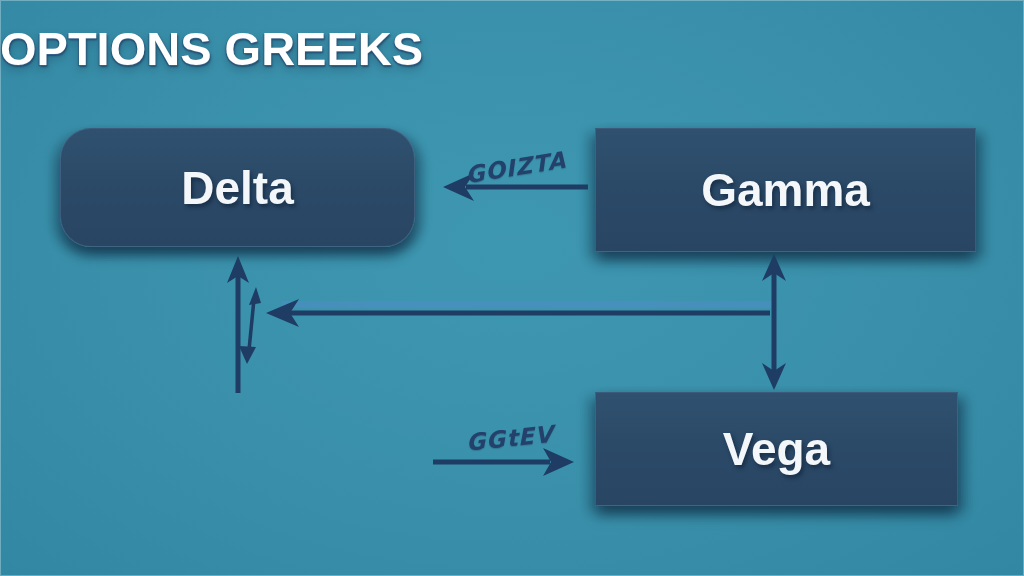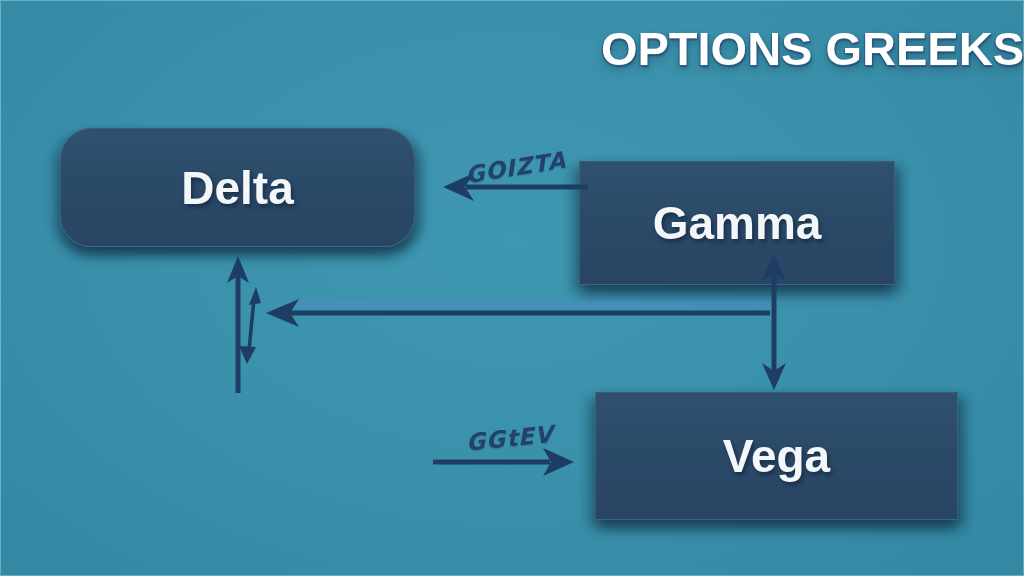--- a/index.html
+++ b/index.html
@@ -19,21 +19,21 @@
     width: 1024px;
     height: 576px;
     background: radial-gradient(ellipse at 50% 42%, #3e97b1 0%, var(--background) 55%, #3287a2 100%);
     box-shadow: inset 0 0 0 1px rgba(225,238,243,0.35);
     overflow: hidden;
   }
 
   .title {
     position: absolute;
     left: 0; right: 0; top: 21px;
-    text-align: right;
+    text-align: left;
     font-size: 47px;
     font-weight: 700;
     letter-spacing: 0px;
     color: var(--title-text);
     text-shadow:
       0 1px 0 #35618a,
       1px 2px 2px rgba(24,50,84,0.65),
       -1px 1px 1px rgba(24,50,84,0.45),
       0 5px 10px rgba(20,45,80,0.35);
   }
@@ -51,23 +51,23 @@
     justify-content: center;
   }
   .node-label {
     font-size: 46px;
     font-weight: 700;
     color: var(--node-text);
     text-shadow: 2px 3px 4px rgba(10,25,45,0.55);
   }
 
   #node-delta { left: 60px;  top: 128px; width: 355px; height: 119px; border-radius: 31px; }
-  #node-gamma { left: 579px; top: 128px; width: 316px; height: 124px; margin-top: 33px; }
+  #node-gamma { left: 595px; top: 128px; width: 381px; height: 124px; }
   #node-theta { left: 62px;  top: 390px; width: 353px; height: 120px; }
-  #node-vega  { left: 595px; top: 392px; width: 363px; height: 128px; }
+  #node-vega  { left: 595px; top: 392px; width: 363px; height: 114px; }
 
   .arrows-layer {
     position: absolute;
     left: 0; top: 0;
     width: 1024px; height: 576px;
     color: var(--arrow);
     pointer-events: none;
   }
   .arrows-layer line { stroke: currentColor; }
   .arrows-layer polygon { fill: currentColor; }

